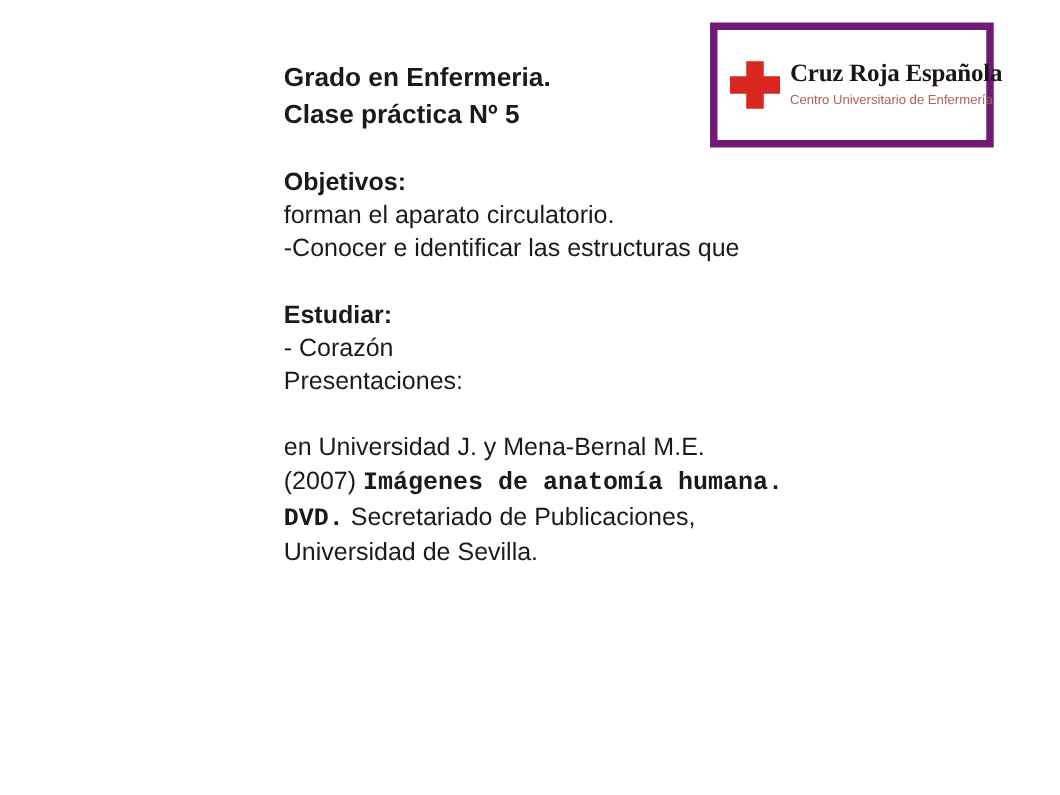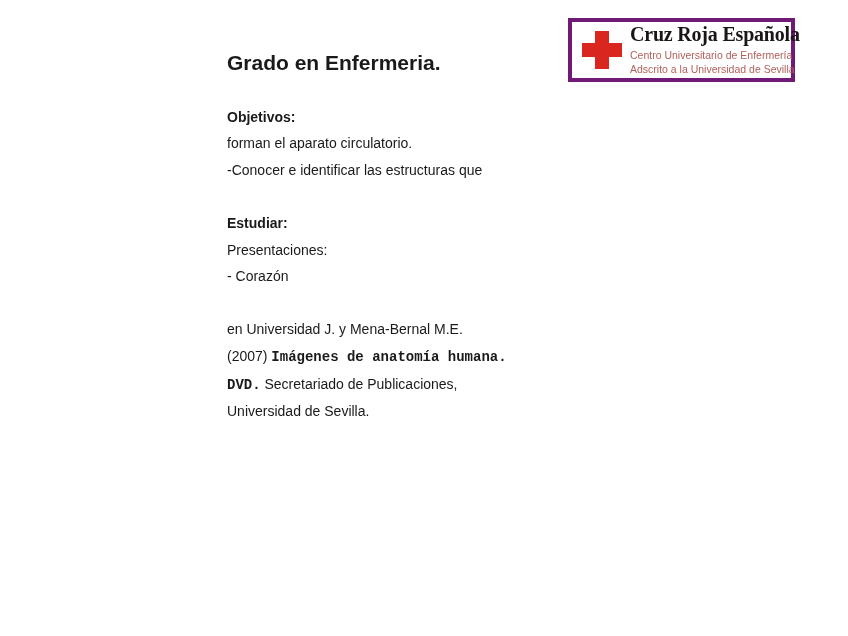--- a/index.html
+++ b/index.html
@@ -19,23 +19,23 @@
     color: #1a1a1a;
     -webkit-font-smoothing: antialiased;
   }
 
   
   .logo-box {
     position: absolute;
     left: 568px;
     top: 18px;
     width: 227px;
-    height: 64px;
+    height: 100px;
     box-sizing: border-box;
-    border: 4px solid #701a75;
+    border: 6px solid #701a75;
     background: #ffffff;
     display: flex;
     align-items: center;
     padding: 0 6px 0 8px;
   }
 
   .logo-cross-wrap {
     flex: 0 0 auto;
     width: 44px;
     height: 44px;
@@ -89,21 +89,21 @@
 
   
   .content {
     position: absolute;
     left: 227px;
     top: 48px;
     width: 420px;
   }
 
   .line {
-    font-size: 14px;
+    font-size: 20px;
     line-height: 26.6px;
     white-space: pre;
     color: #1a1a1a;
   }
 
   .line.bold {
     font-weight: 700;
   }
 
   .line.spacer {
@@ -125,44 +125,44 @@
 <div class="slide">
 
   <div class="logo-box">
     <div class="logo-cross-wrap">
       <span class="bar bar-h"></span>
       <span class="bar bar-v"></span>
     </div>
     <div class="logo-text">
       <div class="logo-title">Cruz Roja Española</div>
       <div class="logo-sub">Centro Universitario de Enfermería</div>
-      <div class="logo-sub">Adscrito a la Universidad de Sevilla</div>
     </div>
   </div>
 
   <div class="content">
 
     <div class="block block-title">
       <div class="line bold">Grado en Enfermeria.</div>
+      <div class="line bold">Clase práctica Nº 5</div>
     </div>
 
     <div class="line spacer"></div>
 
     <div class="block">
       <div class="line bold">Objetivos:</div>
       <div class="line">forman el aparato circulatorio.</div>
       <div class="line">-Conocer e identificar las estructuras que</div>
     </div>
 
     <div class="line spacer"></div>
 
     <div class="block">
       <div class="line bold">Estudiar:</div>
+      <div class="line">- Corazón</div>
       <div class="line">Presentaciones:</div>
-      <div class="line">- Corazón</div>
     </div>
 
     <div class="line spacer"></div>
 
     <div class="block">
       <div class="line">en Universidad J. y Mena-Bernal M.E.</div>
       <div class="line"><span>(2007) </span><span class="b">Imágenes de anatomía humana.</span></div>
       <div class="line"><span class="b">DVD.</span><span> Secretariado de Publicaciones,</span></div>
       <div class="line">Universidad de Sevilla.</div>
     </div>

